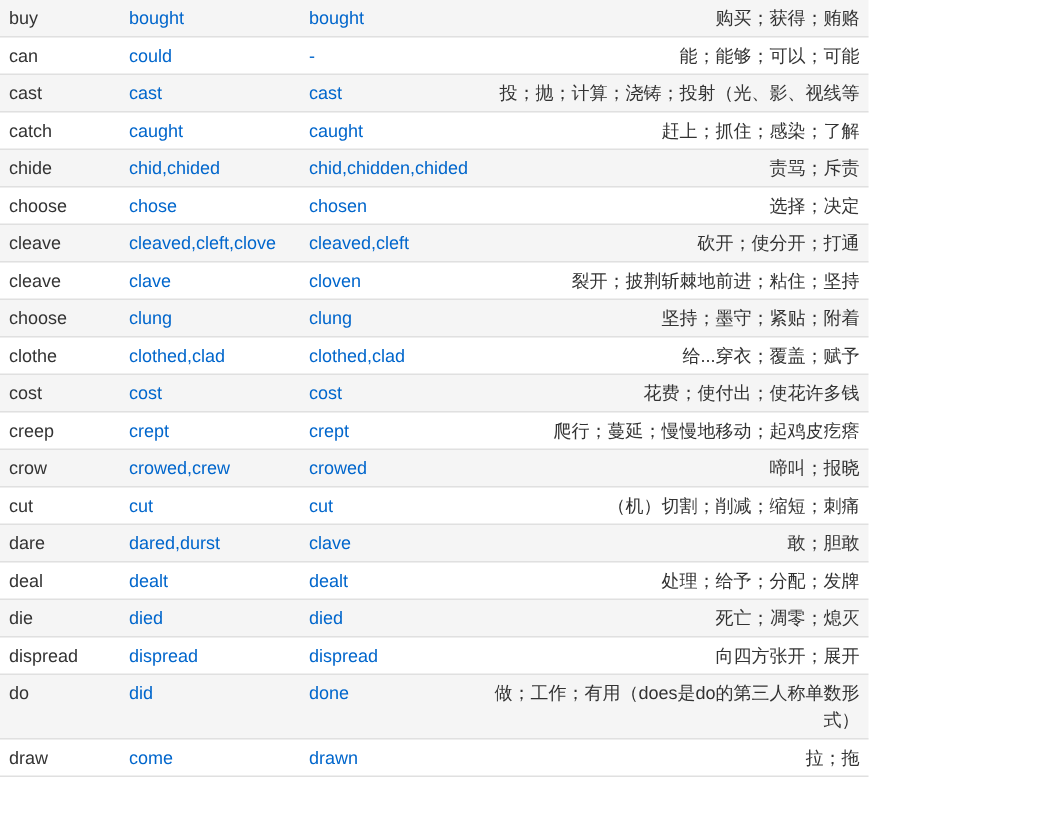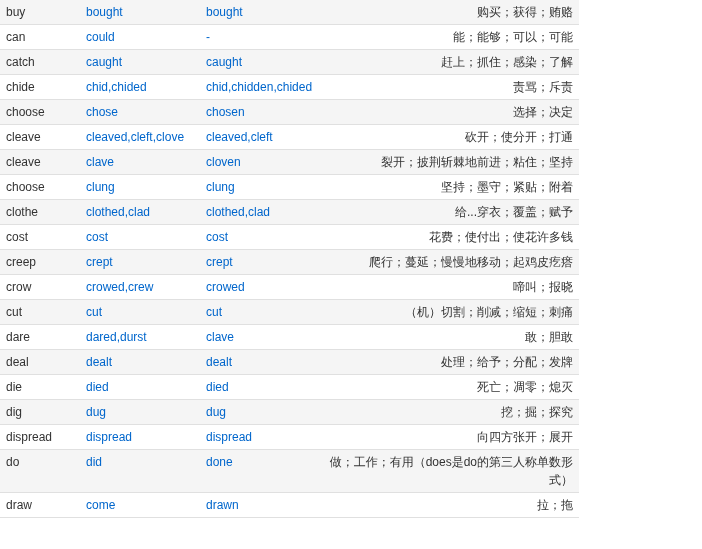--- a/index.html
+++ b/index.html
@@ -52,20 +52,26 @@
         <td class="col-base">buy</td>
         <td class="col-past">bought</td>
         <td class="col-pp">bought</td>
         <td class="col-meaning">购买；获得；贿赂</td>
       </tr>
       <tr>
         <td class="col-base">can</td>
         <td class="col-past">could</td>
         <td class="col-pp">-</td>
         <td class="col-meaning">能；能够；可以；可能</td>
+      </tr>
+      <tr>
+        <td class="col-base">cast</td>
+        <td class="col-past">cast</td>
+        <td class="col-pp">cast</td>
+        <td class="col-meaning">投；抛；计算；浇铸；投射（光、影、视线等</td>
       </tr>
       <tr>
         <td class="col-base">catch</td>
         <td class="col-past">caught</td>
         <td class="col-pp">caught</td>
         <td class="col-meaning">赶上；抓住；感染；了解</td>
       </tr>
       <tr>
         <td class="col-base">chide</td>
         <td class="col-past">chid,chided</td>
@@ -138,26 +144,20 @@
         <td class="col-pp">dealt</td>
         <td class="col-meaning">处理；给予；分配；发牌</td>
       </tr>
       <tr>
         <td class="col-base">die</td>
         <td class="col-past">died</td>
         <td class="col-pp">died</td>
         <td class="col-meaning">死亡；凋零；熄灭</td>
       </tr>
       <tr>
-        <td class="col-base">dig</td>
-        <td class="col-past">dug</td>
-        <td class="col-pp">dug</td>
-        <td class="col-meaning">挖；掘；探究</td>
-      </tr>
-      <tr>
         <td class="col-base">dispread</td>
         <td class="col-past">dispread</td>
         <td class="col-pp">dispread</td>
         <td class="col-meaning">向四方张开；展开</td>
       </tr>
       <tr>
         <td class="col-base">do</td>
         <td class="col-past">did</td>
         <td class="col-pp">done</td>
         <td class="col-meaning">做；工作；有用（does是do的第三人称单数形式）</td>

